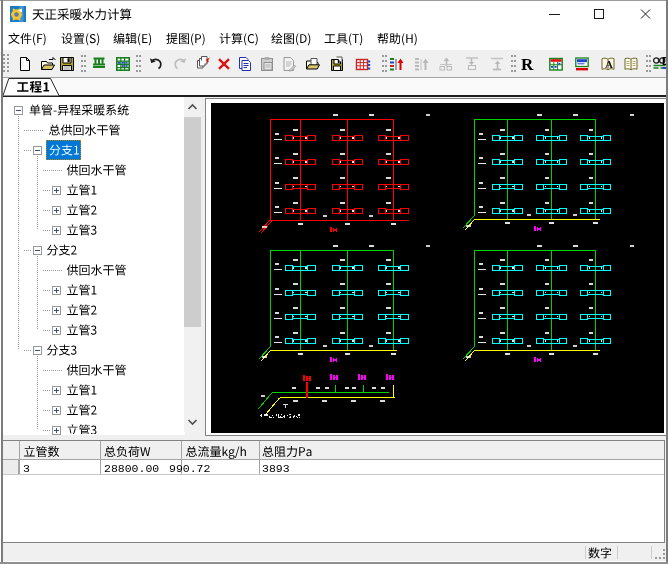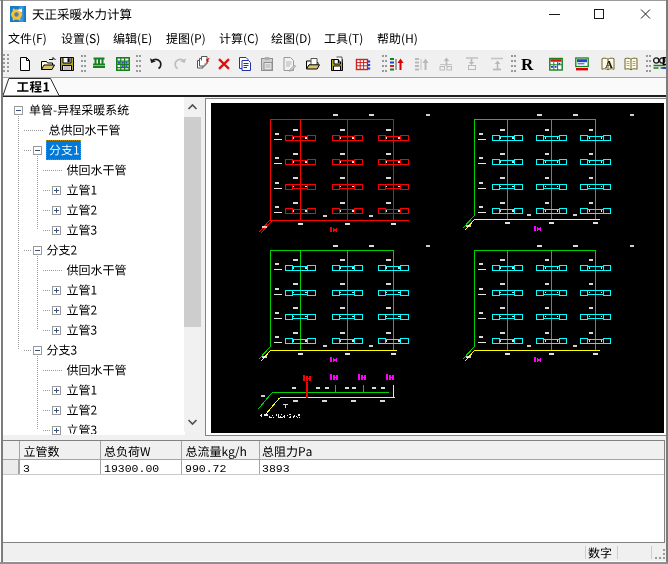--- a/index.html
+++ b/index.html
@@ -691,22 +691,22 @@
 
 <div class="abs" style="left:2px;top:440px;width:663px;height:103px;background:#fff;border:1px solid #828282"></div>
 <div class="abs" style="left:3px;top:441px;width:661px;height:19px;background:#f0f0f0;border-bottom:1px solid #a5a5a5"></div>
 <div class="abs" style="left:3px;top:460px;width:16px;height:15px;background:#ececec;border-right:1px solid #a5a5a5;border-bottom:1px solid #a5a5a5"></div>
 <div class="abs" style="left:19px;top:441px;width:1px;height:34px;background:#a5a5a5"></div>
 <div class="abs" style="left:100px;top:441px;width:1px;height:34px;background:#a5a5a5"></div>
 <div class="abs" style="left:181px;top:441px;width:1px;height:34px;background:#a5a5a5"></div>
 <div class="abs" style="left:259px;top:441px;width:1px;height:34px;background:#a5a5a5"></div>
 <div class="abs" style="left:3px;top:474px;width:661px;height:1px;background:#c8c8c8"></div>
 <div class="abs" style="left:23px;top:462px;font:11.5px 'Liberation Mono',monospace;color:#000">3</div>
-<div class="abs" style="left:104px;top:462px;font:11.5px 'Liberation Mono',monospace;color:#000">19300.00</div>
-<div class="abs" style="left:185px;top:462px;font:11.5px 'Liberation Mono',monospace;color:#000">990.72</div>
+<div class="abs" style="left:104px;top:462px;font:11.5px 'Liberation Mono',monospace;color:#000">28800.00</div>
+<div class="abs" style="left:169px;top:462px;font:11.5px 'Liberation Mono',monospace;color:#000">990.72</div>
 <div class="abs" style="left:262px;top:462px;font:11.5px 'Liberation Mono',monospace;color:#000">3893</div>
 
 <div class="abs" style="left:1px;top:544px;width:666px;height:17px;background:#f0f0f0"></div>
 <div class="abs" style="left:585px;top:546px;width:1px;height:13px;background:#cdcdcd"></div>
 <div class="abs" style="left:617px;top:546px;width:1px;height:13px;background:#cdcdcd"></div>
 <div class="abs" style="left:651px;top:546px;width:1px;height:13px;background:#cdcdcd"></div>
 <svg class="abs" style="left:655px;top:549px" width="12" height="12" viewBox="0 0 12 12">
 <g fill="#9a9a9a">
         <rect x="8" y="8" width="2" height="2"></rect>
         <rect x="8" y="4" width="2" height="2"></rect>

